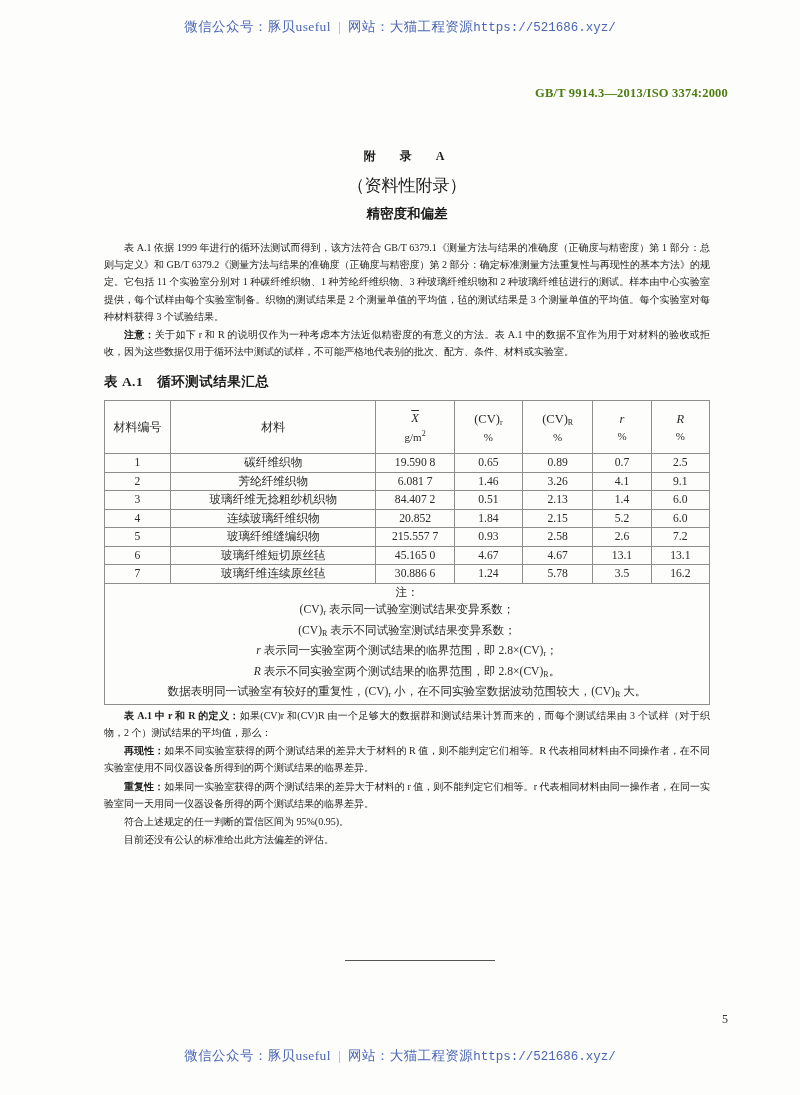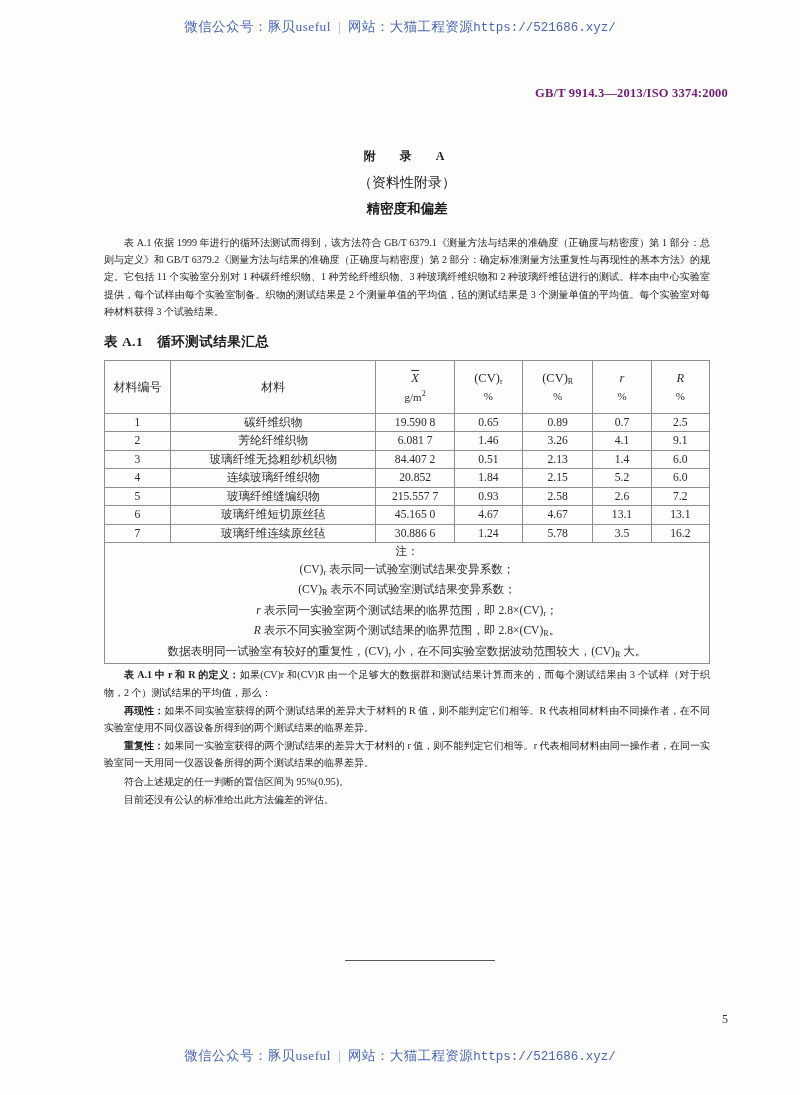--- a/index.html
+++ b/index.html
@@ -45,42 +45,42 @@
   }
 
   
   .runhead {
     position: absolute;
     top: 86px;
     right: 72px;
     font-size: 12.5px;
     font-weight: bold;
     letter-spacing: .2px;
-    color: #701a75;
+    color: #4d7c0f;
     font-family: "Liberation Serif", serif;
   }
 
   
   .col {
     position: absolute;
     left: 104px;
     top: 148px;
     width: 606px;
   }
 
   .annex-title {
     text-align: center;
     font-weight: bold;
     font-size: 12px;
     letter-spacing: 6px;
     margin: 0 0 9px 0;
   }
   .annex-sub {
     text-align: center;
-    font-size: 14px;
+    font-size: 17px;
     margin: 0 0 8px 0;
   }
   .annex-sub2 {
     text-align: center;
     font-weight: bold;
     font-size: 13.5px;
     margin: 0 0 16px 0;
   }
 
   p.para {
@@ -181,20 +181,21 @@
   <div class="runhead">GB/T 9914.3—2013/ISO 3374:2000</div>
 
   <div class="col">
 
     <div class="annex-title">附　录　A</div>
     <div class="annex-sub">（资料性附录）</div>
     <div class="annex-sub2">精密度和偏差</div>
 
     <p class="para">表 A.1 依据 1999 年进行的循环法测试而得到，该方法符合 GB/T 6379.1《测量方法与结果的准确度（正确度与精密度）第 1 部分：总则与定义》和 GB/T 6379.2《测量方法与结果的准确度（正确度与精密度）第 2 部分：确定标准测量方法重复性与再现性的基本方法》的规定。它包括 11 个实验室分别对 1 种碳纤维织物、1 种芳纶纤维织物、3 种玻璃纤维织物和 2 种玻璃纤维毡进行的测试。样本由中心实验室提供，每个试样由每个实验室制备。织物的测试结果是 2 个测量单值的平均值，毡的测试结果是 3 个测量单值的平均值。每个实验室对每种材料获得 3 个试验结果。</p>
 
+    <p class="para"><b>注意：</b><span>关于如下 r 和 R 的说明仅作为一种考虑本方法近似精密度的有意义的方法。表 A.1 中的数据不宜作为用于对材料的验收或拒收，因为这些数据仅用于循环法中测试的试样，不可能严格地代表别的批次、配方、条件、材料或实验室。</span></p>
 
     <div class="tbl-caption">表 A.1　循环测试结果汇总</div>
 
     <table class="data">
       <thead>
         <tr>
           <th class="c-no">材料编号</th>
           <th class="c-mat">材料</th>
           <th class="c-x">
             <span class="u1 ovl">X</span>

